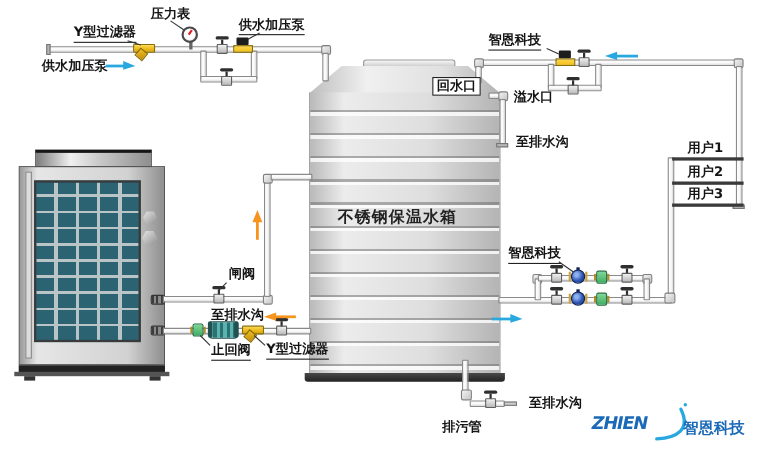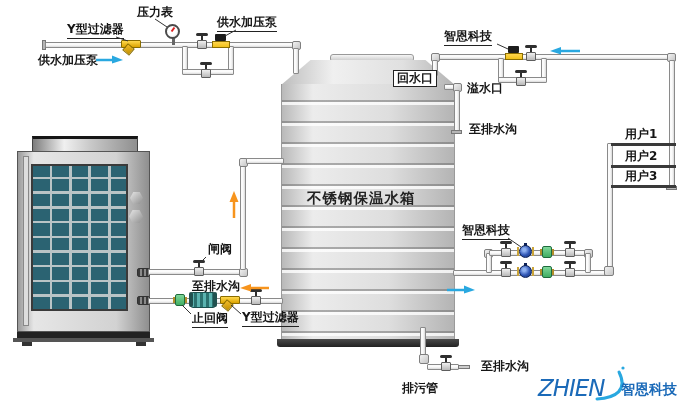--- a/index.html
+++ b/index.html
@@ -81,21 +81,21 @@
   
   .knob{position:absolute;background:linear-gradient(135deg,#e6e6e6,#8f8f8f);
         clip-path:polygon(25% 0,75% 0,100% 50%,75% 100%,25% 100%,0 50%)}
   .stub{position:absolute;background:repeating-linear-gradient(90deg,#3c3c3c 0 2px,#8a8a8a 2px 4px);
         border:1px solid #333;border-radius:2px;box-sizing:border-box}
 
   .floor{position:absolute;height:3px;background:#3a3a3a}
 
   .overlay{position:absolute;left:0;top:0;width:700px;height:411px;pointer-events:none}
 
-  .logo-en{position:absolute;left:538px;top:375px;font-size:23px;font-weight:normal;font-style:italic;
+  .logo-en{position:absolute;left:538px;top:375px;font-size:16px;font-weight:bold;font-style:italic;
            letter-spacing:-1px;color:var(--c-logo_blue,#1b6ab8)}
   .logo-cn{position:absolute;left:621px;top:381px;font-size:14px;font-weight:bold;color:var(--c-logo_blue,#1b6ab8)}
 </style>
 </head>
 <body>
 
 <div class="stage">
 
   <div>
     <i style="position:absolute;left:330px;top:54px;width:84px;height:8px;background:linear-gradient(180deg,#f6f6f6,#c9c9c9);border:1px solid #999;border-radius:3px;box-sizing:border-box"></i>

